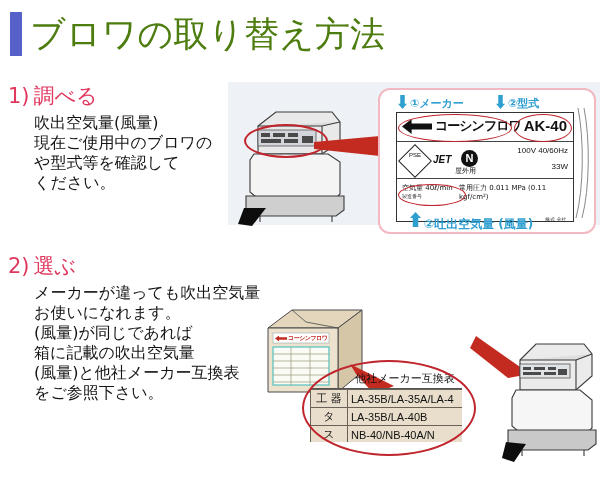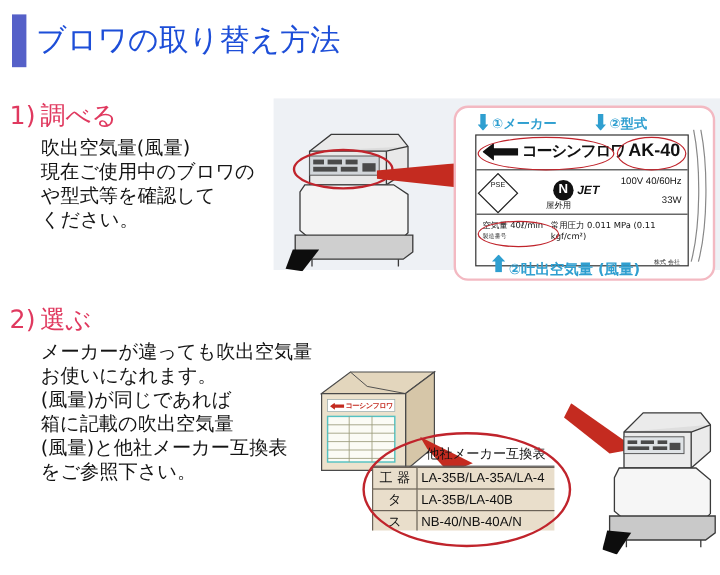--- a/index.html
+++ b/index.html
@@ -7,21 +7,21 @@
     width:600px;height:479px;background:#ffffff;overflow:hidden;
     font-family:"Liberation Sans","DejaVu Sans",sans-serif;
     position:relative;
   }
   .page{position:absolute;inset:0;}
 
   
   .title-row{position:absolute;left:10px;top:12px;display:flex;align-items:center;}
   .title-bar{width:12px;height:44px;background:#5560c8;margin-right:8px;}
   .title-text{
-    font-size:25px;line-height:44px;color:#1d4ed8;
+    font-size:35px;line-height:44px;color:#4d7c0f;
     font-family:"DejaVu Sans","Liberation Sans",sans-serif;
     letter-spacing:0px;white-space:nowrap;
   }
 
   
   .step{position:absolute;}
   .step-head{display:flex;align-items:baseline;}
   .step-num{
     font-size:21px;color:#e0395f;font-family:"DejaVu Sans","Liberation Sans",sans-serif;
     margin-right:4px;white-space:nowrap;
@@ -61,21 +61,21 @@
     font-family:"Liberation Sans",sans-serif;
   }
   .lc-row2{position:relative;height:36px;border-bottom:1px solid #444;}
   .pse{
     position:absolute;left:6px;top:7px;width:22px;height:22px;border:1px solid #222;
     transform:rotate(45deg);
   }
   .pse-t{position:absolute;left:8px;top:9px;width:20px;height:20px;font-size:6px;line-height:8px;
     text-align:center;color:#111;font-family:"Liberation Sans",sans-serif;}
   .jet{position:absolute;left:36px;top:12px;font-size:10px;font-weight:bold;font-style:italic;color:#111;
-    font-family:"Liberation Sans",sans-serif;margin-left:48px;}
+    font-family:"Liberation Sans",sans-serif;}
   .ncirc{position:absolute;left:64px;top:8px;width:17px;height:17px;border-radius:50%;background:#111;
     color:#fff;font-size:11px;font-weight:bold;text-align:center;line-height:17px;
     font-family:"Liberation Sans",sans-serif;}
   .outdoor{position:absolute;left:58px;top:24px;font-size:7px;color:#111;
     font-family:"DejaVu Sans",sans-serif;}
   .volts{position:absolute;right:5px;top:4px;font-size:8px;color:#111;font-family:"Liberation Sans",sans-serif;}
   .watts{position:absolute;right:5px;top:20px;font-size:8px;color:#111;font-family:"Liberation Sans",sans-serif;}
   .lc-row3{position:relative;height:22px;}
   .airq{position:absolute;left:5px;top:4px;font-size:7px;color:#111;font-family:"DejaVu Sans",sans-serif;}
   .press{position:absolute;left:62px;top:4px;font-size:7px;color:#111;font-family:"DejaVu Sans",sans-serif;}

